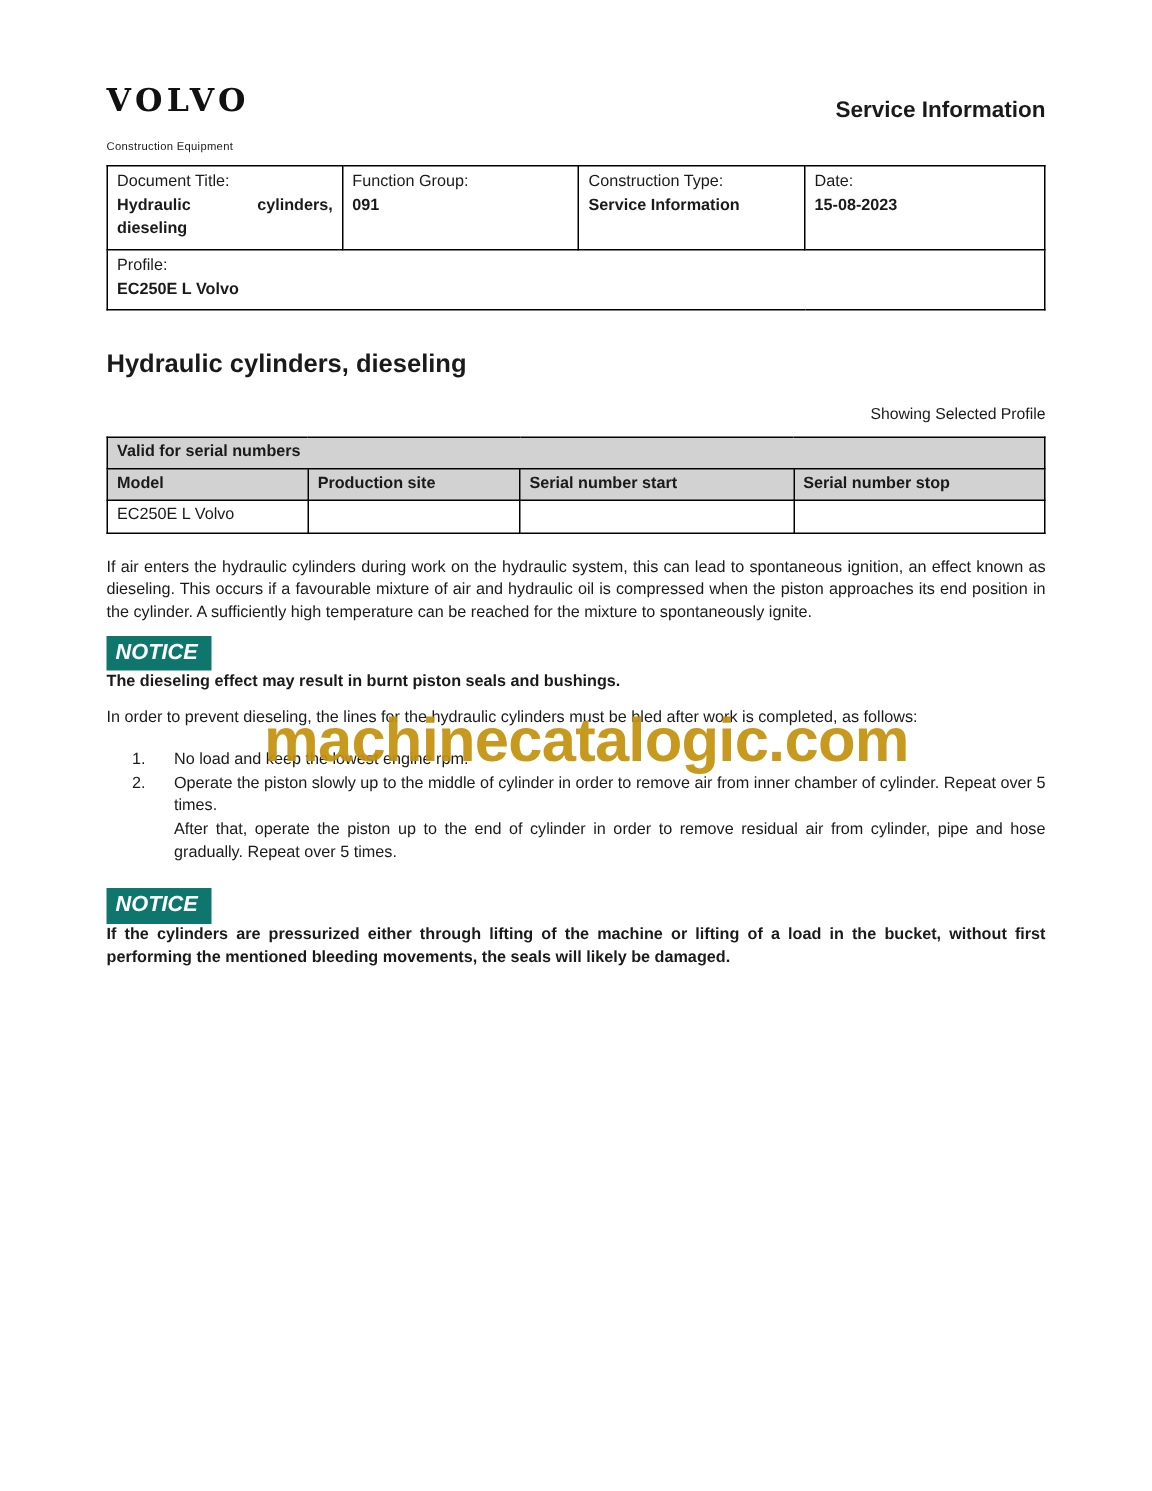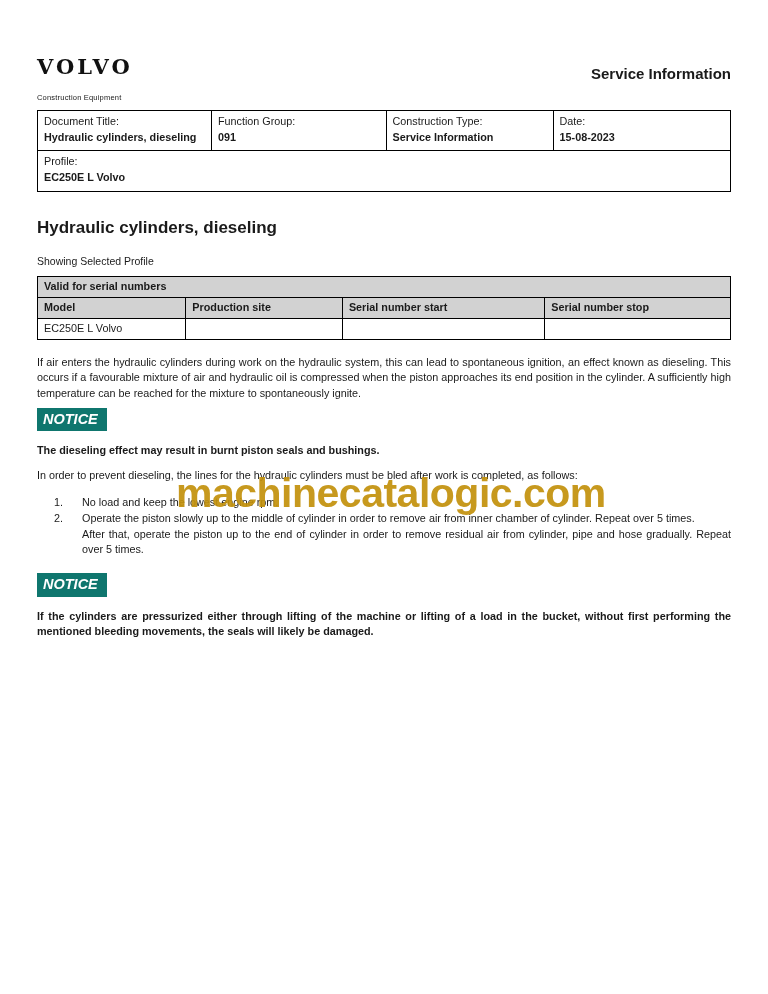--- a/index.html
+++ b/index.html
@@ -3,21 +3,21 @@
 <meta charset="utf-8">
 <style>
   * { box-sizing: border-box; }
   html, body { margin: 0; padding: 0; background: #ffffff; }
   .page {
     position: relative;
     width: 768px;
     height: 994px;
     margin: 0 auto;
     background: #ffffff;
-    padding: 0 37px;
+    padding: 0 71px;
     font-family: "Liberation Sans", sans-serif;
     color: #1a1a1a;
     overflow: hidden;
   }
 
   
   .masthead { display: flex; justify-content: space-between; align-items: flex-start; padding-top: 56px; }
   .volvo-logo {
     font-family: "DejaVu Serif", serif;
     font-weight: 700;
@@ -31,35 +31,35 @@
 
   
   .doc-table { width: 100%; border-collapse: collapse; margin-top: 8px; table-layout: fixed; }
   .doc-table td { border: 1px solid #000000; padding: 3px 6px 5px 6px; vertical-align: top; font-size: 10.8px; line-height: 1.45; }
   .cell-label { font-weight: 400; }
   .cell-value { font-weight: 700; }
   .cell-value.justify { text-align: justify; }
 
   
   .page-title { font-size: 17px; font-weight: 700; margin: 26px 0 0 0; }
-  .profile-note { text-align: left; font-size: 10.5px; margin-top: 17px; }
+  .profile-note { text-align: right; font-size: 10.5px; margin-top: 17px; }
 
   
   .serial-table { width: 100%; border-collapse: collapse; margin-top: 9px; table-layout: fixed; }
   .serial-table td { border: 1px solid #000000; padding: 2px 6px 3px 6px; font-size: 10.8px; line-height: 1.4; vertical-align: top; }
   .caption-cell, .head-cell { background: #d2d2d2; font-weight: 700; }
   .data-cell { height: 17px; }
 
   
   .body-text { font-size: 10.8px; line-height: 1.42; margin: 0; }
   .just { text-align: justify; }
   .bold { font-weight: 700; }
   .mt-intro { margin-top: 15px; }
   .mt-notice1 { margin-top: 7px; }
-  .mt-noticeline { margin-top: 12px; }
+  .mt-noticeline { margin-top: 0; }
   .mt-prevent { margin-top: 9px; }
   .mt-notice2 { margin-top: 16px; }
   .mt-para3 { margin-top: 10px; }
 
   
   .notice-badge {
     display: inline-block;
     background: #0f766e;
     color: #ffffff;
     font-weight: 700;

